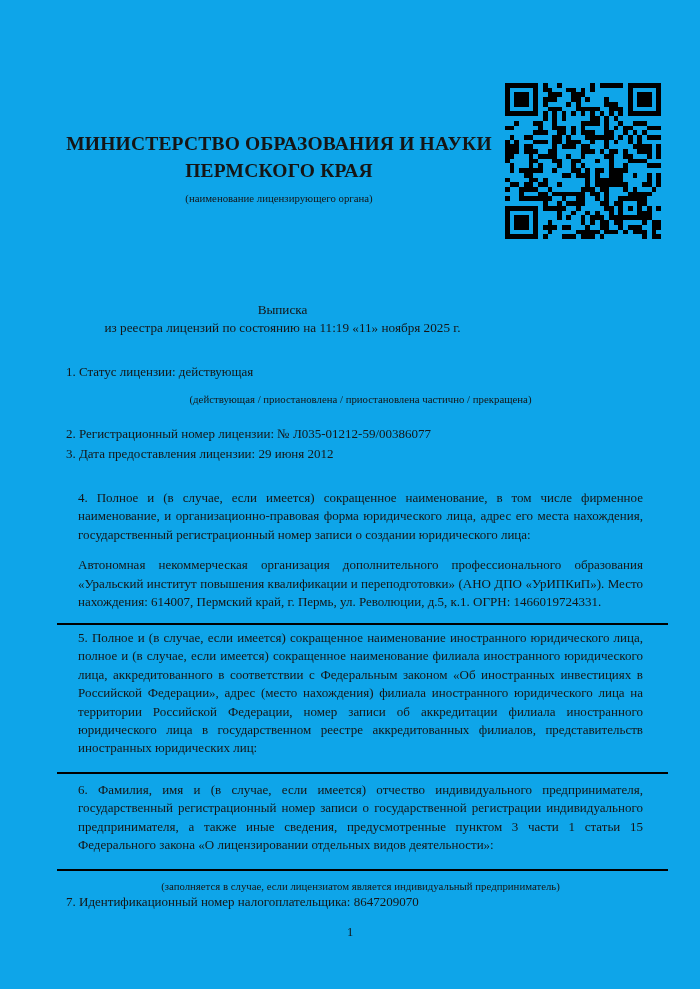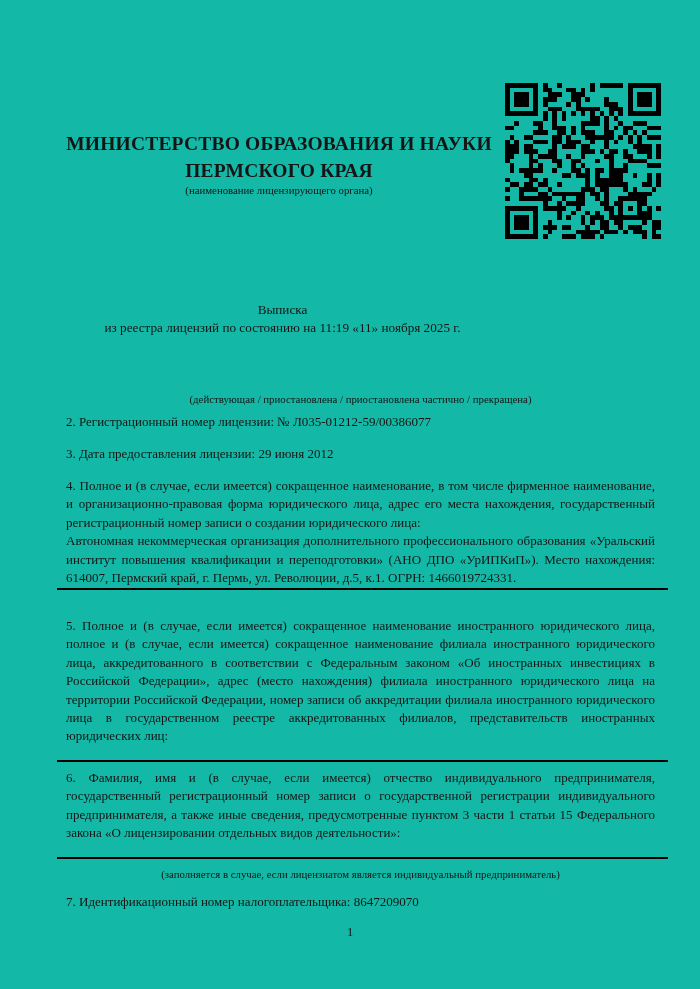--- a/index.html
+++ b/index.html
@@ -1,42 +1,42 @@
 <!DOCTYPE html>
 <html lang="ru"><head>
 <meta charset="utf-8">
 <style>
   html, body { margin: 0; padding: 0; background: #888; }
   .page {
     position: relative;
     width: 700px;
     height: 989px;
     margin: 0 auto;
-    background: #14b8a6;
+    background: #0ea5e9;
     font-family: "Liberation Serif", "DejaVu Serif", serif;
     color: #151515;
     overflow: hidden;
   }
   
   .ministry {
     position: absolute;
     top: 130px;
     left: 58px;
     width: 442px;
     text-align: center;
   }
   .ministry-title {
     margin: 0;
     font-size: 19.5px;
     font-weight: bold;
     line-height: 27px;
     letter-spacing: 0.2px;
   }
   .ministry-subtitle {
-    margin-top: 0;
+    margin-top: 8px;
     font-size: 10.8px;
     line-height: 13px;
   }
   .qr {
     position: absolute;
     top: 83px;
     left: 505px;
     width: 156px;
     height: 156px;
   }
@@ -54,21 +54,21 @@
   }
 
   
   .abs { position: absolute; left: 66px; width: 589px; }
   .line-item {
     font-size: 13px;
     line-height: 18.4px;
     white-space: nowrap;
   }
   .para {
-    margin: 0;
+    margin: 12px;
     font-size: 13px;
     line-height: 18.4px;
     text-align: justify;
     text-align-last: left;
   }
   .small-caption {
     display: block;
     text-align: center;
     font-size: 10.8px;
     line-height: 14px;
@@ -106,23 +106,24 @@
     <svg id="qr-svg" viewBox="0 0 33 33" shape-rendering="crispEdges">
         <path d="M0 0h1v1h-1zM1 0h1v1h-1zM2 0h1v1h-1zM3 0h1v1h-1zM4 0h1v1h-1zM5 0h1v1h-1zM6 0h1v1h-1zM8 0h1v1h-1zM11 0h1v1h-1zM18 0h1v1h-1zM20 0h1v1h-1zM21 0h1v1h-1zM22 0h1v1h-1zM23 0h1v1h-1zM24 0h1v1h-1zM26 0h1v1h-1zM27 0h1v1h-1zM28 0h1v1h-1zM29 0h1v1h-1zM30 0h1v1h-1zM31 0h1v1h-1zM32 0h1v1h-1zM0 1h1v1h-1zM6 1h1v1h-1zM8 1h1v1h-1zM9 1h1v1h-1zM13 1h1v1h-1zM14 1h1v1h-1zM16 1h1v1h-1zM18 1h1v1h-1zM26 1h1v1h-1zM32 1h1v1h-1zM0 2h1v1h-1zM2 2h1v1h-1zM3 2h1v1h-1zM4 2h1v1h-1zM6 2h1v1h-1zM9 2h1v1h-1zM10 2h1v1h-1zM11 2h1v1h-1zM14 2h1v1h-1zM15 2h1v1h-1zM16 2h1v1h-1zM26 2h1v1h-1zM28 2h1v1h-1zM29 2h1v1h-1zM30 2h1v1h-1zM32 2h1v1h-1zM0 3h1v1h-1zM2 3h1v1h-1zM3 3h1v1h-1zM4 3h1v1h-1zM6 3h1v1h-1zM8 3h1v1h-1zM9 3h1v1h-1zM10 3h1v1h-1zM14 3h1v1h-1zM15 3h1v1h-1zM17 3h1v1h-1zM21 3h1v1h-1zM26 3h1v1h-1zM28 3h1v1h-1zM29 3h1v1h-1zM30 3h1v1h-1zM32 3h1v1h-1zM0 4h1v1h-1zM2 4h1v1h-1zM3 4h1v1h-1zM4 4h1v1h-1zM6 4h1v1h-1zM8 4h1v1h-1zM13 4h1v1h-1zM15 4h1v1h-1zM21 4h1v1h-1zM22 4h1v1h-1zM23 4h1v1h-1zM26 4h1v1h-1zM28 4h1v1h-1zM29 4h1v1h-1zM30 4h1v1h-1zM32 4h1v1h-1zM0 5h1v1h-1zM6 5h1v1h-1zM9 5h1v1h-1zM10 5h1v1h-1zM11 5h1v1h-1zM15 5h1v1h-1zM16 5h1v1h-1zM17 5h1v1h-1zM18 5h1v1h-1zM19 5h1v1h-1zM22 5h1v1h-1zM23 5h1v1h-1zM24 5h1v1h-1zM26 5h1v1h-1zM32 5h1v1h-1zM0 6h1v1h-1zM1 6h1v1h-1zM2 6h1v1h-1zM3 6h1v1h-1zM4 6h1v1h-1zM5 6h1v1h-1zM6 6h1v1h-1zM8 6h1v1h-1zM10 6h1v1h-1zM12 6h1v1h-1zM14 6h1v1h-1zM16 6h1v1h-1zM18 6h1v1h-1zM20 6h1v1h-1zM22 6h1v1h-1zM24 6h1v1h-1zM26 6h1v1h-1zM27 6h1v1h-1zM28 6h1v1h-1zM29 6h1v1h-1zM30 6h1v1h-1zM31 6h1v1h-1zM32 6h1v1h-1zM8 7h1v1h-1zM10 7h1v1h-1zM12 7h1v1h-1zM18 7h1v1h-1zM19 7h1v1h-1zM21 7h1v1h-1zM23 7h1v1h-1zM2 8h1v1h-1zM6 8h1v1h-1zM7 8h1v1h-1zM10 8h1v1h-1zM16 8h1v1h-1zM17 8h1v1h-1zM18 8h1v1h-1zM19 8h1v1h-1zM21 8h1v1h-1zM24 8h1v1h-1zM27 8h1v1h-1zM28 8h1v1h-1zM29 8h1v1h-1zM0 9h1v1h-1zM1 9h1v1h-1zM7 9h1v1h-1zM10 9h1v1h-1zM11 9h1v1h-1zM12 9h1v1h-1zM14 9h1v1h-1zM16 9h1v1h-1zM21 9h1v1h-1zM23 9h1v1h-1zM25 9h1v1h-1zM26 9h1v1h-1zM30 9h1v1h-1zM31 9h1v1h-1zM32 9h1v1h-1zM6 10h1v1h-1zM7 10h1v1h-1zM8 10h1v1h-1zM11 10h1v1h-1zM12 10h1v1h-1zM14 10h1v1h-1zM16 10h1v1h-1zM17 10h1v1h-1zM18 10h1v1h-1zM21 10h1v1h-1zM22 10h1v1h-1zM25 10h1v1h-1zM27 10h1v1h-1zM29 10h1v1h-1zM1 11h1v1h-1zM4 11h1v1h-1zM5 11h1v1h-1zM10 11h1v1h-1zM11 11h1v1h-1zM13 11h1v1h-1zM17 11h1v1h-1zM18 11h1v1h-1zM19 11h1v1h-1zM20 11h1v1h-1zM21 11h1v1h-1zM22 11h1v1h-1zM24 11h1v1h-1zM26 11h1v1h-1zM28 11h1v1h-1zM30 11h1v1h-1zM31 11h1v1h-1zM32 11h1v1h-1zM0 12h1v1h-1zM2 12h1v1h-1zM6 12h1v1h-1zM7 12h1v1h-1zM8 12h1v1h-1zM10 12h1v1h-1zM11 12h1v1h-1zM13 12h1v1h-1zM14 12h1v1h-1zM15 12h1v1h-1zM18 12h1v1h-1zM21 12h1v1h-1zM23 12h1v1h-1zM26 12h1v1h-1zM28 12h1v1h-1zM0 13h1v1h-1zM1 13h1v1h-1zM2 13h1v1h-1zM4 13h1v1h-1zM5 13h1v1h-1zM10 13h1v1h-1zM12 13h1v1h-1zM13 13h1v1h-1zM14 13h1v1h-1zM16 13h1v1h-1zM17 13h1v1h-1zM21 13h1v1h-1zM27 13h1v1h-1zM28 13h1v1h-1zM29 13h1v1h-1zM30 13h1v1h-1zM32 13h1v1h-1zM0 14h1v1h-1zM1 14h1v1h-1zM2 14h1v1h-1zM4 14h1v1h-1zM5 14h1v1h-1zM6 14h1v1h-1zM9 14h1v1h-1zM10 14h1v1h-1zM16 14h1v1h-1zM17 14h1v1h-1zM18 14h1v1h-1zM20 14h1v1h-1zM22 14h1v1h-1zM23 14h1v1h-1zM25 14h1v1h-1zM28 14h1v1h-1zM29 14h1v1h-1zM30 14h1v1h-1zM32 14h1v1h-1zM0 15h1v1h-1zM1 15h1v1h-1zM5 15h1v1h-1zM7 15h1v1h-1zM8 15h1v1h-1zM9 15h1v1h-1zM10 15h1v1h-1zM13 15h1v1h-1zM16 15h1v1h-1zM21 15h1v1h-1zM22 15h1v1h-1zM25 15h1v1h-1zM26 15h1v1h-1zM30 15h1v1h-1zM32 15h1v1h-1zM0 16h1v1h-1zM5 16h1v1h-1zM6 16h1v1h-1zM10 16h1v1h-1zM11 16h1v1h-1zM14 16h1v1h-1zM15 16h1v1h-1zM19 16h1v1h-1zM22 16h1v1h-1zM26 16h1v1h-1zM27 16h1v1h-1zM28 16h1v1h-1zM29 16h1v1h-1zM1 17h1v1h-1zM5 17h1v1h-1zM7 17h1v1h-1zM11 17h1v1h-1zM14 17h1v1h-1zM16 17h1v1h-1zM22 17h1v1h-1zM25 17h1v1h-1zM30 17h1v1h-1zM31 17h1v1h-1zM32 17h1v1h-1zM1 18h1v1h-1zM3 18h1v1h-1zM4 18h1v1h-1zM5 18h1v1h-1zM6 18h1v1h-1zM7 18h1v1h-1zM10 18h1v1h-1zM14 18h1v1h-1zM15 18h1v1h-1zM17 18h1v1h-1zM19 18h1v1h-1zM20 18h1v1h-1zM22 18h1v1h-1zM23 18h1v1h-1zM24 18h1v1h-1zM25 18h1v1h-1zM4 19h1v1h-1zM5 19h1v1h-1zM12 19h1v1h-1zM13 19h1v1h-1zM15 19h1v1h-1zM16 19h1v1h-1zM17 19h1v1h-1zM19 19h1v1h-1zM22 19h1v1h-1zM23 19h1v1h-1zM24 19h1v1h-1zM27 19h1v1h-1zM30 19h1v1h-1zM32 19h1v1h-1zM0 20h1v1h-1zM5 20h1v1h-1zM6 20h1v1h-1zM8 20h1v1h-1zM17 20h1v1h-1zM19 20h1v1h-1zM20 20h1v1h-1zM21 20h1v1h-1zM22 20h1v1h-1zM23 20h1v1h-1zM24 20h1v1h-1zM30 20h1v1h-1zM32 20h1v1h-1zM1 21h1v1h-1zM2 21h1v1h-1zM4 21h1v1h-1zM5 21h1v1h-1zM7 21h1v1h-1zM8 21h1v1h-1zM11 21h1v1h-1zM17 21h1v1h-1zM19 21h1v1h-1zM20 21h1v1h-1zM21 21h1v1h-1zM22 21h1v1h-1zM23 21h1v1h-1zM24 21h1v1h-1zM25 21h1v1h-1zM29 21h1v1h-1zM30 21h1v1h-1zM32 21h1v1h-1zM0 22h1v1h-1zM3 22h1v1h-1zM4 22h1v1h-1zM5 22h1v1h-1zM6 22h1v1h-1zM9 22h1v1h-1zM16 22h1v1h-1zM17 22h1v1h-1zM18 22h1v1h-1zM20 22h1v1h-1zM21 22h1v1h-1zM25 22h1v1h-1zM27 22h1v1h-1zM31 22h1v1h-1zM3 23h1v1h-1zM7 23h1v1h-1zM8 23h1v1h-1zM10 23h1v1h-1zM11 23h1v1h-1zM12 23h1v1h-1zM13 23h1v1h-1zM14 23h1v1h-1zM15 23h1v1h-1zM16 23h1v1h-1zM18 23h1v1h-1zM19 23h1v1h-1zM21 23h1v1h-1zM26 23h1v1h-1zM27 23h1v1h-1zM28 23h1v1h-1zM29 23h1v1h-1zM30 23h1v1h-1zM0 24h1v1h-1zM3 24h1v1h-1zM4 24h1v1h-1zM5 24h1v1h-1zM6 24h1v1h-1zM7 24h1v1h-1zM8 24h1v1h-1zM9 24h1v1h-1zM12 24h1v1h-1zM15 24h1v1h-1zM16 24h1v1h-1zM19 24h1v1h-1zM21 24h1v1h-1zM24 24h1v1h-1zM25 24h1v1h-1zM26 24h1v1h-1zM27 24h1v1h-1zM28 24h1v1h-1zM29 24h1v1h-1zM8 25h1v1h-1zM11 25h1v1h-1zM13 25h1v1h-1zM14 25h1v1h-1zM15 25h1v1h-1zM16 25h1v1h-1zM20 25h1v1h-1zM21 25h1v1h-1zM23 25h1v1h-1zM24 25h1v1h-1zM28 25h1v1h-1zM29 25h1v1h-1zM0 26h1v1h-1zM1 26h1v1h-1zM2 26h1v1h-1zM3 26h1v1h-1zM4 26h1v1h-1zM5 26h1v1h-1zM6 26h1v1h-1zM8 26h1v1h-1zM9 26h1v1h-1zM10 26h1v1h-1zM11 26h1v1h-1zM12 26h1v1h-1zM15 26h1v1h-1zM21 26h1v1h-1zM22 26h1v1h-1zM24 26h1v1h-1zM26 26h1v1h-1zM28 26h1v1h-1zM30 26h1v1h-1zM32 26h1v1h-1zM0 27h1v1h-1zM6 27h1v1h-1zM11 27h1v1h-1zM14 27h1v1h-1zM17 27h1v1h-1zM19 27h1v1h-1zM22 27h1v1h-1zM24 27h1v1h-1zM28 27h1v1h-1zM29 27h1v1h-1zM30 27h1v1h-1zM0 28h1v1h-1zM2 28h1v1h-1zM3 28h1v1h-1zM4 28h1v1h-1zM6 28h1v1h-1zM11 28h1v1h-1zM13 28h1v1h-1zM16 28h1v1h-1zM18 28h1v1h-1zM19 28h1v1h-1zM20 28h1v1h-1zM22 28h1v1h-1zM23 28h1v1h-1zM24 28h1v1h-1zM25 28h1v1h-1zM26 28h1v1h-1zM27 28h1v1h-1zM28 28h1v1h-1zM29 28h1v1h-1zM30 28h1v1h-1zM0 29h1v1h-1zM2 29h1v1h-1zM3 29h1v1h-1zM4 29h1v1h-1zM6 29h1v1h-1zM9 29h1v1h-1zM16 29h1v1h-1zM18 29h1v1h-1zM20 29h1v1h-1zM21 29h1v1h-1zM23 29h1v1h-1zM24 29h1v1h-1zM29 29h1v1h-1zM31 29h1v1h-1zM32 29h1v1h-1zM0 30h1v1h-1zM2 30h1v1h-1zM3 30h1v1h-1zM4 30h1v1h-1zM6 30h1v1h-1zM8 30h1v1h-1zM9 30h1v1h-1zM10 30h1v1h-1zM12 30h1v1h-1zM13 30h1v1h-1zM17 30h1v1h-1zM20 30h1v1h-1zM21 30h1v1h-1zM24 30h1v1h-1zM26 30h1v1h-1zM27 30h1v1h-1zM28 30h1v1h-1zM31 30h1v1h-1zM32 30h1v1h-1zM0 31h1v1h-1zM6 31h1v1h-1zM9 31h1v1h-1zM15 31h1v1h-1zM16 31h1v1h-1zM17 31h1v1h-1zM18 31h1v1h-1zM19 31h1v1h-1zM21 31h1v1h-1zM22 31h1v1h-1zM23 31h1v1h-1zM25 31h1v1h-1zM27 31h1v1h-1zM28 31h1v1h-1zM29 31h1v1h-1zM31 31h1v1h-1zM0 32h1v1h-1zM1 32h1v1h-1zM2 32h1v1h-1zM3 32h1v1h-1zM4 32h1v1h-1zM5 32h1v1h-1zM6 32h1v1h-1zM8 32h1v1h-1zM12 32h1v1h-1zM13 32h1v1h-1zM14 32h1v1h-1zM16 32h1v1h-1zM17 32h1v1h-1zM18 32h1v1h-1zM20 32h1v1h-1zM29 32h1v1h-1zM31 32h1v1h-1zM32 32h1v1h-1z" fill="#000"></path>
       </svg>
   </div>
 
   <div class="extract">
     <div>Выписка</div>
     <div>из реестра лицензий по состоянию на 11:19 «11» ноября 2025 г.</div>
   </div>
 
+  <div class="abs line-item" style="top:363px">1. Статус лицензии: действующая</div>
   <div class="abs small-caption" style="top:384px">(действующая / приостановлена / приостановлена частично / прекращена)</div>
 
-  <div class="abs line-item" style="top:413px">2. Регистрационный номер лицензии: № Л035-01212-59/00386077</div>
+  <div class="abs line-item" style="top:425px">2. Регистрационный номер лицензии: № Л035-01212-59/00386077</div>
 
   <div class="abs line-item" style="top:445px">3. Дата предоставления лицензии: 29 июня 2012</div>
 
   <div class="abs" style="top:477px">
     <p class="para">4. Полное и (в случае, если имеется) сокращенное наименование, в том числе фирменное наименование, и организационно-правовая форма юридического лица, адрес его места нахождения, государственный регистрационный номер записи о создании юридического лица:</p>
     <p class="para">Автономная некоммерческая организация дополнительного профессионального образования «Уральский институт повышения квалификации и переподготовки» (АНО ДПО «УрИПКиП»). Место нахождения: 614007, Пермский край, г. Пермь, ул. Революции, д.5, к.1. ОГРН: 1466019724331.</p>
     <div class="fill-line rule-tight"></div>
   </div>
 
   <div class="abs" style="top:617px">

